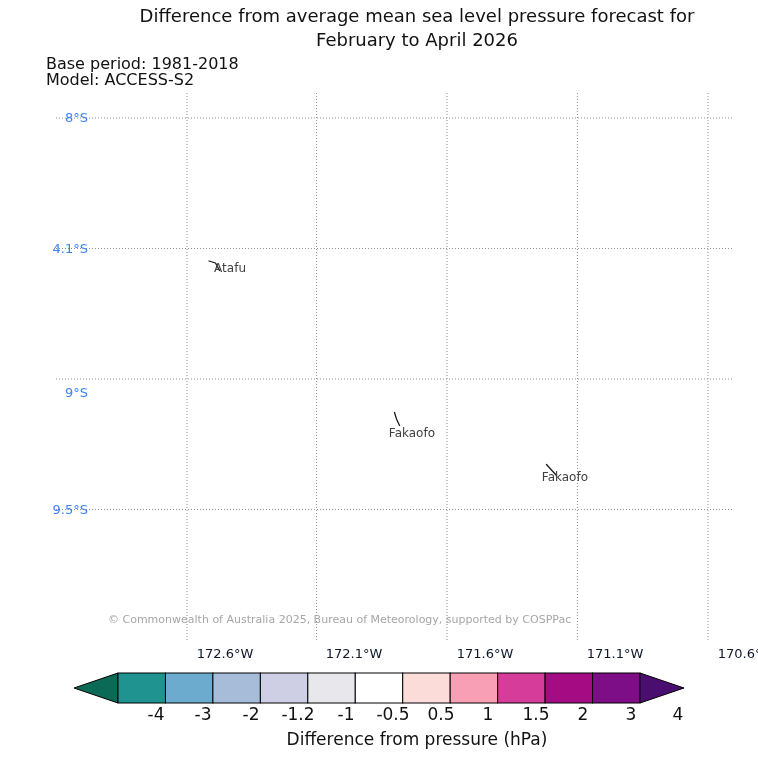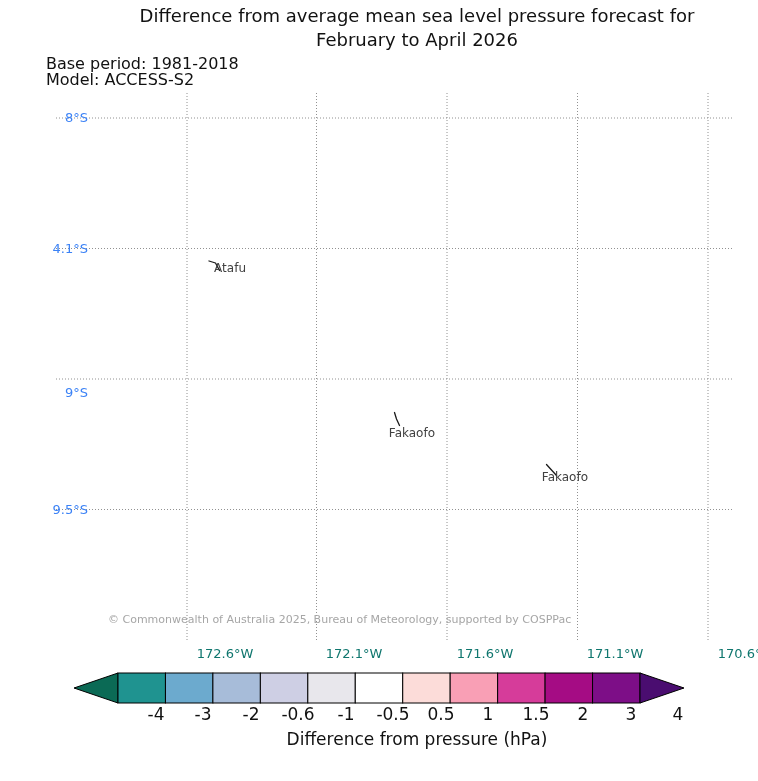--- a/index.html
+++ b/index.html
@@ -19,21 +19,21 @@
   }
   .meta{font-size:16px;line-height:16px;color:#111;}
   #meta-left{top:56px;left:8px;text-align:left;}
   #meta-right{top:56px;right:6px;text-align:right;}
   .lat-label{
     left:0;width:50px;text-align:right;
     font-size:13px;line-height:16px;color:#3b82f6;
   }
   .lon-label{
     width:90px;text-align:center;
-    font-size:13px;line-height:16px;color:#0f766e;top:646px;
+    font-size:13px;line-height:16px;color:#0f172a;top:646px;
   }
   .island-label{
     width:120px;text-align:right;
     font-size:12px;line-height:14px;color:#404040;
   }
   #copyright{
     top:613px;left:70px;
     font-size:11px;color:#a6a6a6;
   }
   .cb-tick{
@@ -112,21 +112,21 @@
       <rect x="497.64" y="673" width="47.45" height="30" fill="#d63c9a"></rect>
       <rect x="545.09" y="673" width="47.45" height="30" fill="#a50c84"></rect>
       <rect x="592.55" y="673" width="47.45" height="30" fill="#7d0e87"></rect>
       <polygon points="640,673 684,688 640,703" fill="#4a0d70"></polygon>
     </g>
   </svg>
 
   <div class="abs cb-tick" style="left:88px;">-4</div>
   <div class="abs cb-tick" style="left:135px;">-3</div>
   <div class="abs cb-tick" style="left:183px;">-2</div>
-  <div class="abs cb-tick" style="left:230px;">-0.6</div>
+  <div class="abs cb-tick" style="left:230px;">-1.2</div>
   <div class="abs cb-tick" style="left:278px;">-1</div>
   <div class="abs cb-tick" style="left:325px;">-0.5</div>
   <div class="abs cb-tick" style="left:373px;">0.5</div>
   <div class="abs cb-tick" style="left:420px;">1</div>
   <div class="abs cb-tick" style="left:468px;">1.5</div>
   <div class="abs cb-tick" style="left:515px;">2</div>
   <div class="abs cb-tick" style="left:563px;">3</div>
   <div class="abs cb-tick" style="left:610px;">4</div>
 
   <div id="cb-label" class="abs">Difference from pressure (hPa)</div>

